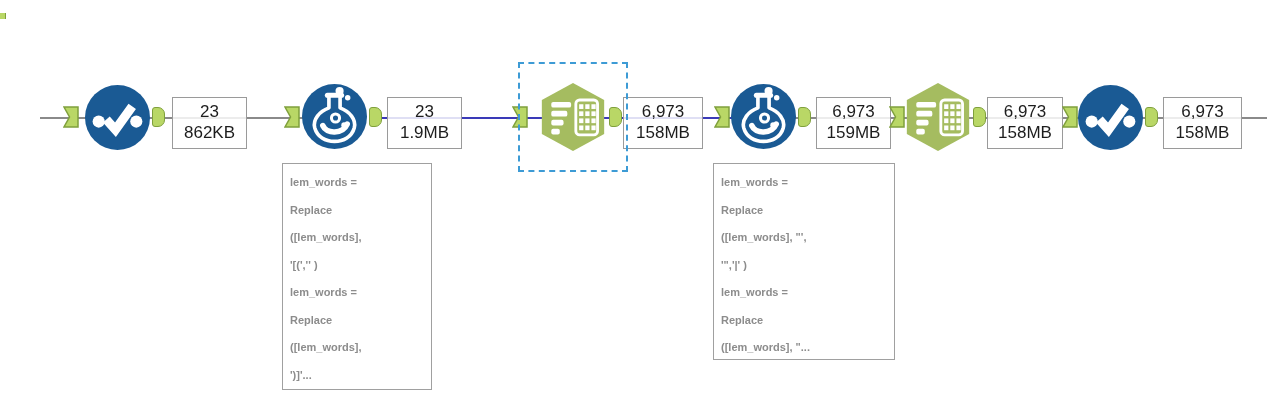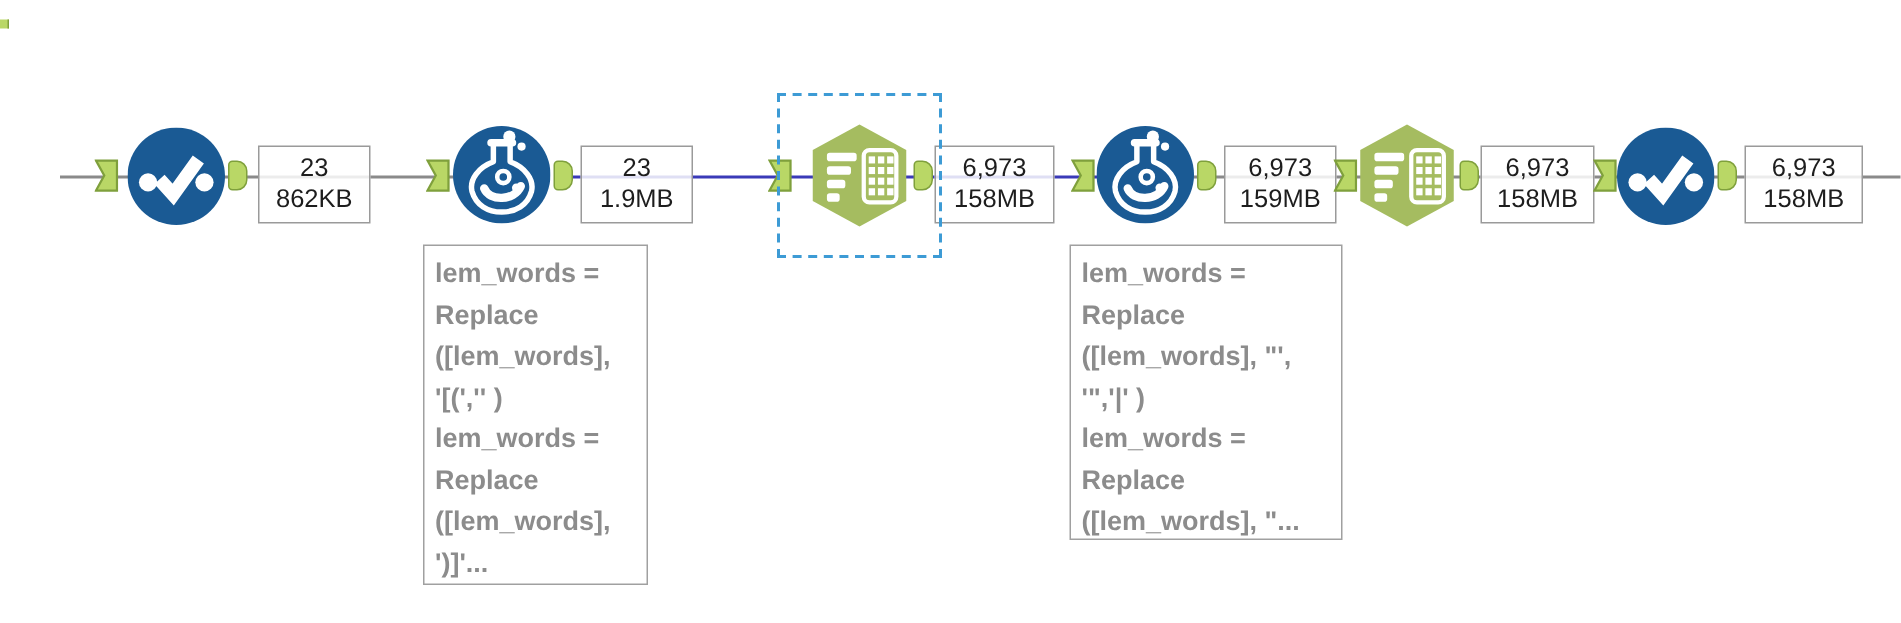--- a/index.html
+++ b/index.html
@@ -26,21 +26,21 @@
     font-size:17px;line-height:1.22;color:#1d1d1d;text-align:left;
   }
   .selection-rect{
     position:absolute;z-index:3;border:2px dashed #3d9bd5;
     box-sizing:border-box;pointer-events:none;background:transparent;
   }
   .annotation{
     position:absolute;z-index:1;box-sizing:border-box;
     background:#ffffff;border:1px solid #a0a0a0;
     padding:5px 6px 4px 7px;
-    font-weight:bold;font-size:18px;line-height:27.5px;color:#8c8c8c;
+    font-weight:bold;font-size:11px;line-height:27.5px;color:#8c8c8c;
     white-space:pre-line;overflow:hidden;
   }
   .speck{
     position:absolute;left:0;top:13px;width:5px;height:6px;z-index:2;
     background:#b9d766;border-right:1px solid #7fa03c;
   }
 </style>
 </head>
 <body>
 

